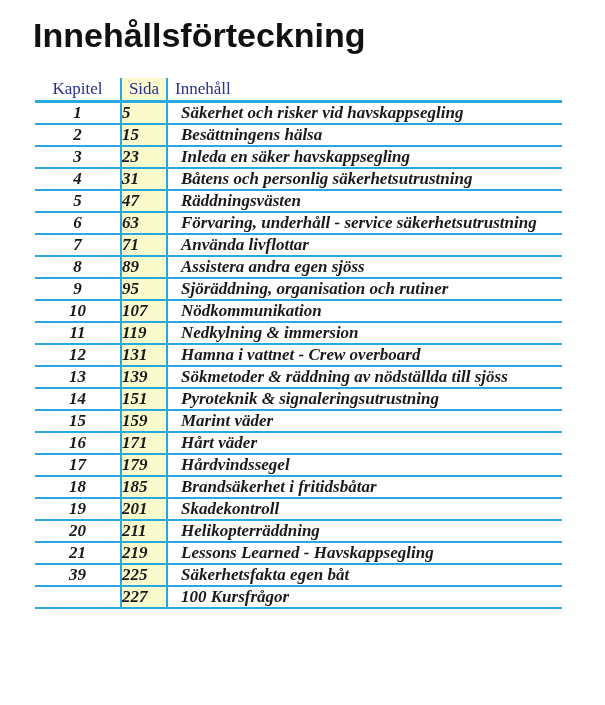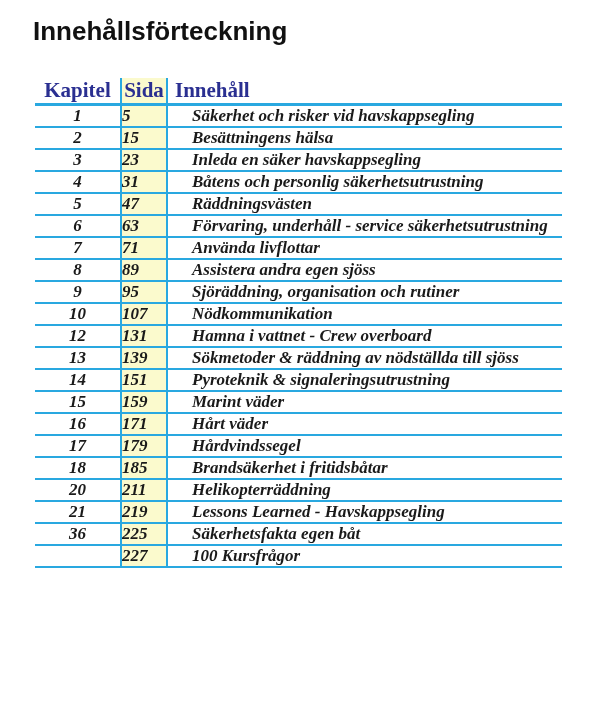--- a/index.html
+++ b/index.html
@@ -13,41 +13,41 @@
   body{
     width:605px;height:705px;
     position:relative;
     font-family:"Liberation Serif", serif;
     overflow:hidden;
   }
   .page-title{
     position:absolute;
     left:33px;top:16px;
     font-family:"Liberation Sans", sans-serif;
-    font-size:26px;
+    font-size:34px;
     font-weight:bold;
     color:#111111;
     letter-spacing:0px;
   }
   table.toc{
     position:absolute;
     left:35px;top:78px;
     width:527px;
     border-collapse:collapse;
     table-layout:fixed;
   }
   col.col-chapter{width:86px;}
   col.col-page{width:46px;}
   col.col-content{width:395px;}
   thead th{
     height:23px;
     border-bottom:3px solid var(--line-blue);
     color:var(--navy);
-    font-size:21px;
-    font-weight:bold;
+    font-size:17px;
+    font-weight:normal;
     font-style:normal;
     vertical-align:middle;
     white-space:nowrap;
   }
   tbody td{
     height:22px;
     border-bottom:2px solid var(--line-blue);
     color:var(--ink);
     font-size:17px;
     font-weight:bold;
@@ -55,21 +55,21 @@
     vertical-align:middle;
     white-space:nowrap;
     overflow:hidden;
   }
   .cell-chapter{text-align:center;}
   .cell-page{
     background:var(--yellow);
     border-left:2px solid var(--line-blue);
     border-right:2px solid var(--line-blue);
   }
-  .cell-content{text-align:left;padding-left:24px;}
+  .cell-content{text-align:left;padding-left:13px;}
   thead .cell-content{padding-left:7px;}
 </style>
 </head>
 <body>
 
 <h1 class="page-title">Innehållsförteckning</h1>
 
 <table class="toc">
   <colgroup>
     <col class="col-chapter">
@@ -128,20 +128,25 @@
         <td class="cell-chapter">9</td>
         <td class="cell-page">95</td>
         <td class="cell-content">Sjöräddning, organisation och rutiner</td>
       </tr>
       <tr>
         <td class="cell-chapter">10</td>
         <td class="cell-page">107</td>
         <td class="cell-content">Nödkommunikation</td>
       </tr>
       <tr>
+        <td class="cell-chapter">11</td>
+        <td class="cell-page">119</td>
+        <td class="cell-content">Nedkylning &amp; immersion</td>
+      </tr>
+      <tr>
         <td class="cell-chapter">12</td>
         <td class="cell-page">131</td>
         <td class="cell-content">Hamna i vattnet - Crew overboard</td>
       </tr>
       <tr>
         <td class="cell-chapter">13</td>
         <td class="cell-page">139</td>
         <td class="cell-content">Sökmetoder &amp; räddning av nödställda till sjöss</td>
       </tr>
       <tr>
@@ -163,31 +168,36 @@
         <td class="cell-chapter">17</td>
         <td class="cell-page">179</td>
         <td class="cell-content">Hårdvindssegel</td>
       </tr>
       <tr>
         <td class="cell-chapter">18</td>
         <td class="cell-page">185</td>
         <td class="cell-content">Brandsäkerhet i fritidsbåtar</td>
       </tr>
       <tr>
+        <td class="cell-chapter">19</td>
+        <td class="cell-page">201</td>
+        <td class="cell-content">Skadekontroll</td>
+      </tr>
+      <tr>
         <td class="cell-chapter">20</td>
         <td class="cell-page">211</td>
         <td class="cell-content">Helikopterräddning</td>
       </tr>
       <tr>
         <td class="cell-chapter">21</td>
         <td class="cell-page">219</td>
         <td class="cell-content">Lessons Learned - Havskappsegling</td>
       </tr>
       <tr>
-        <td class="cell-chapter">36</td>
+        <td class="cell-chapter">39</td>
         <td class="cell-page">225</td>
         <td class="cell-content">Säkerhetsfakta egen båt</td>
       </tr>
       <tr>
         <td class="cell-chapter"></td>
         <td class="cell-page">227</td>
         <td class="cell-content">100 Kursfrågor</td>
       </tr>
     </tbody>
 </table>

